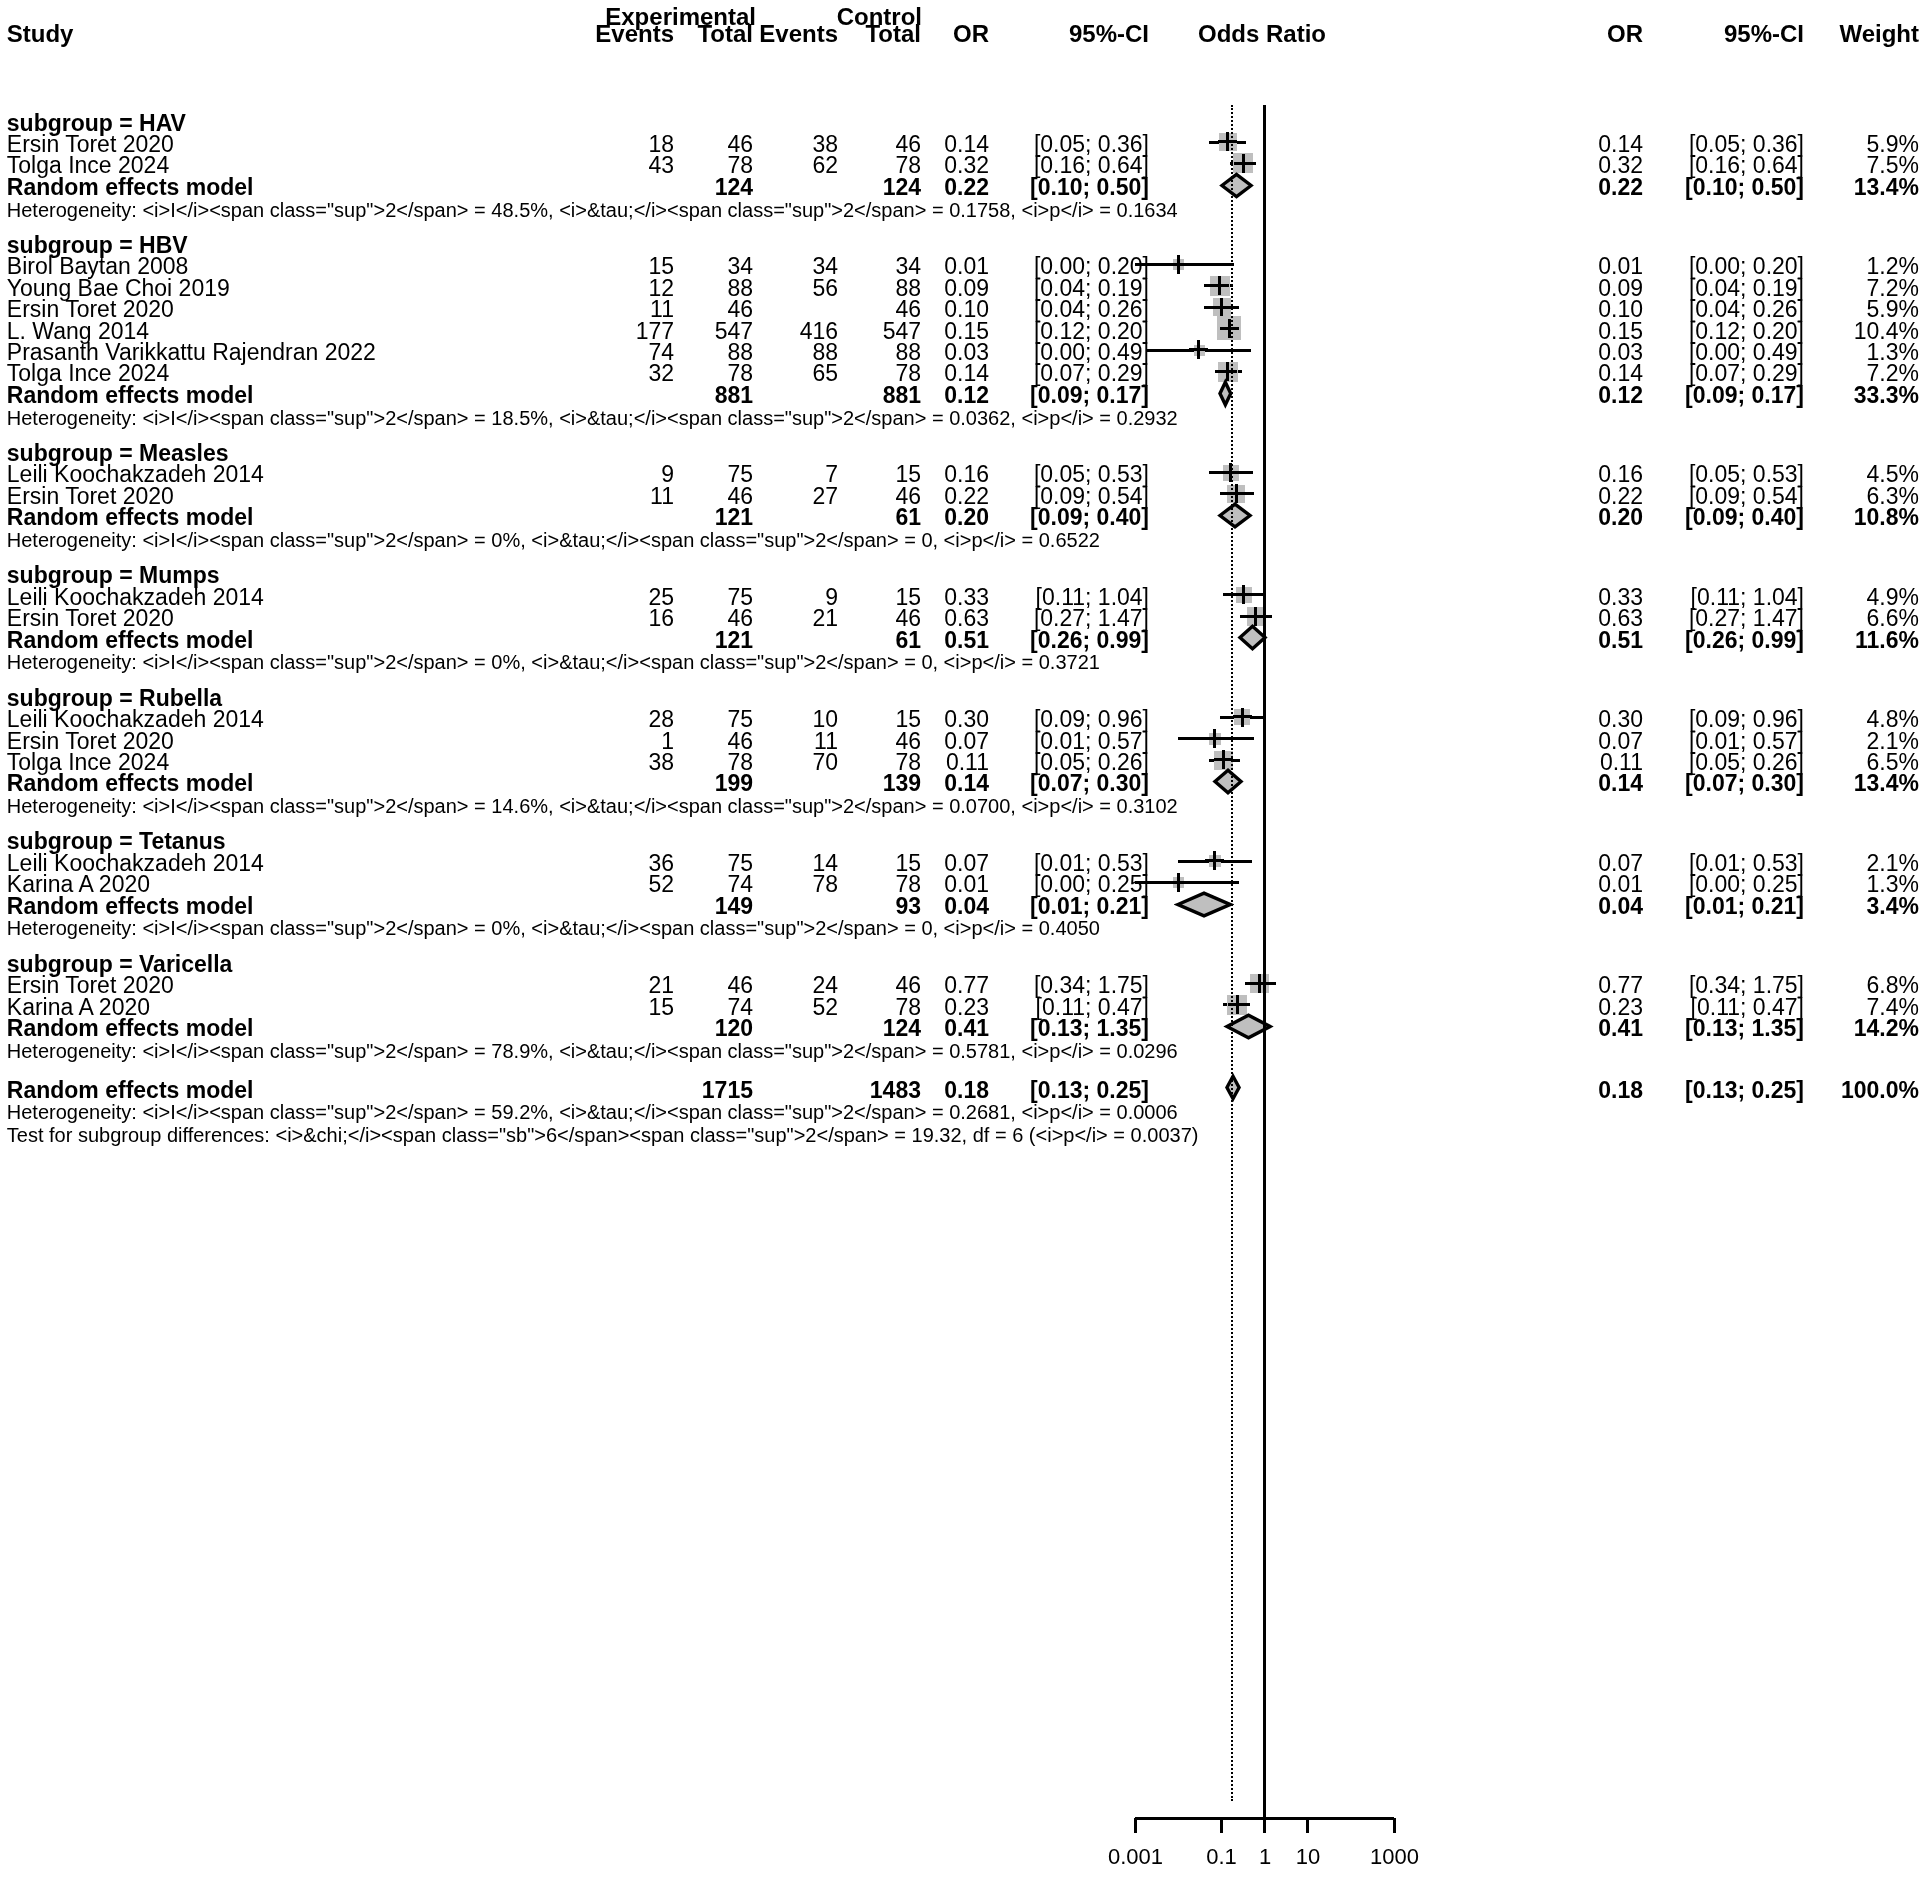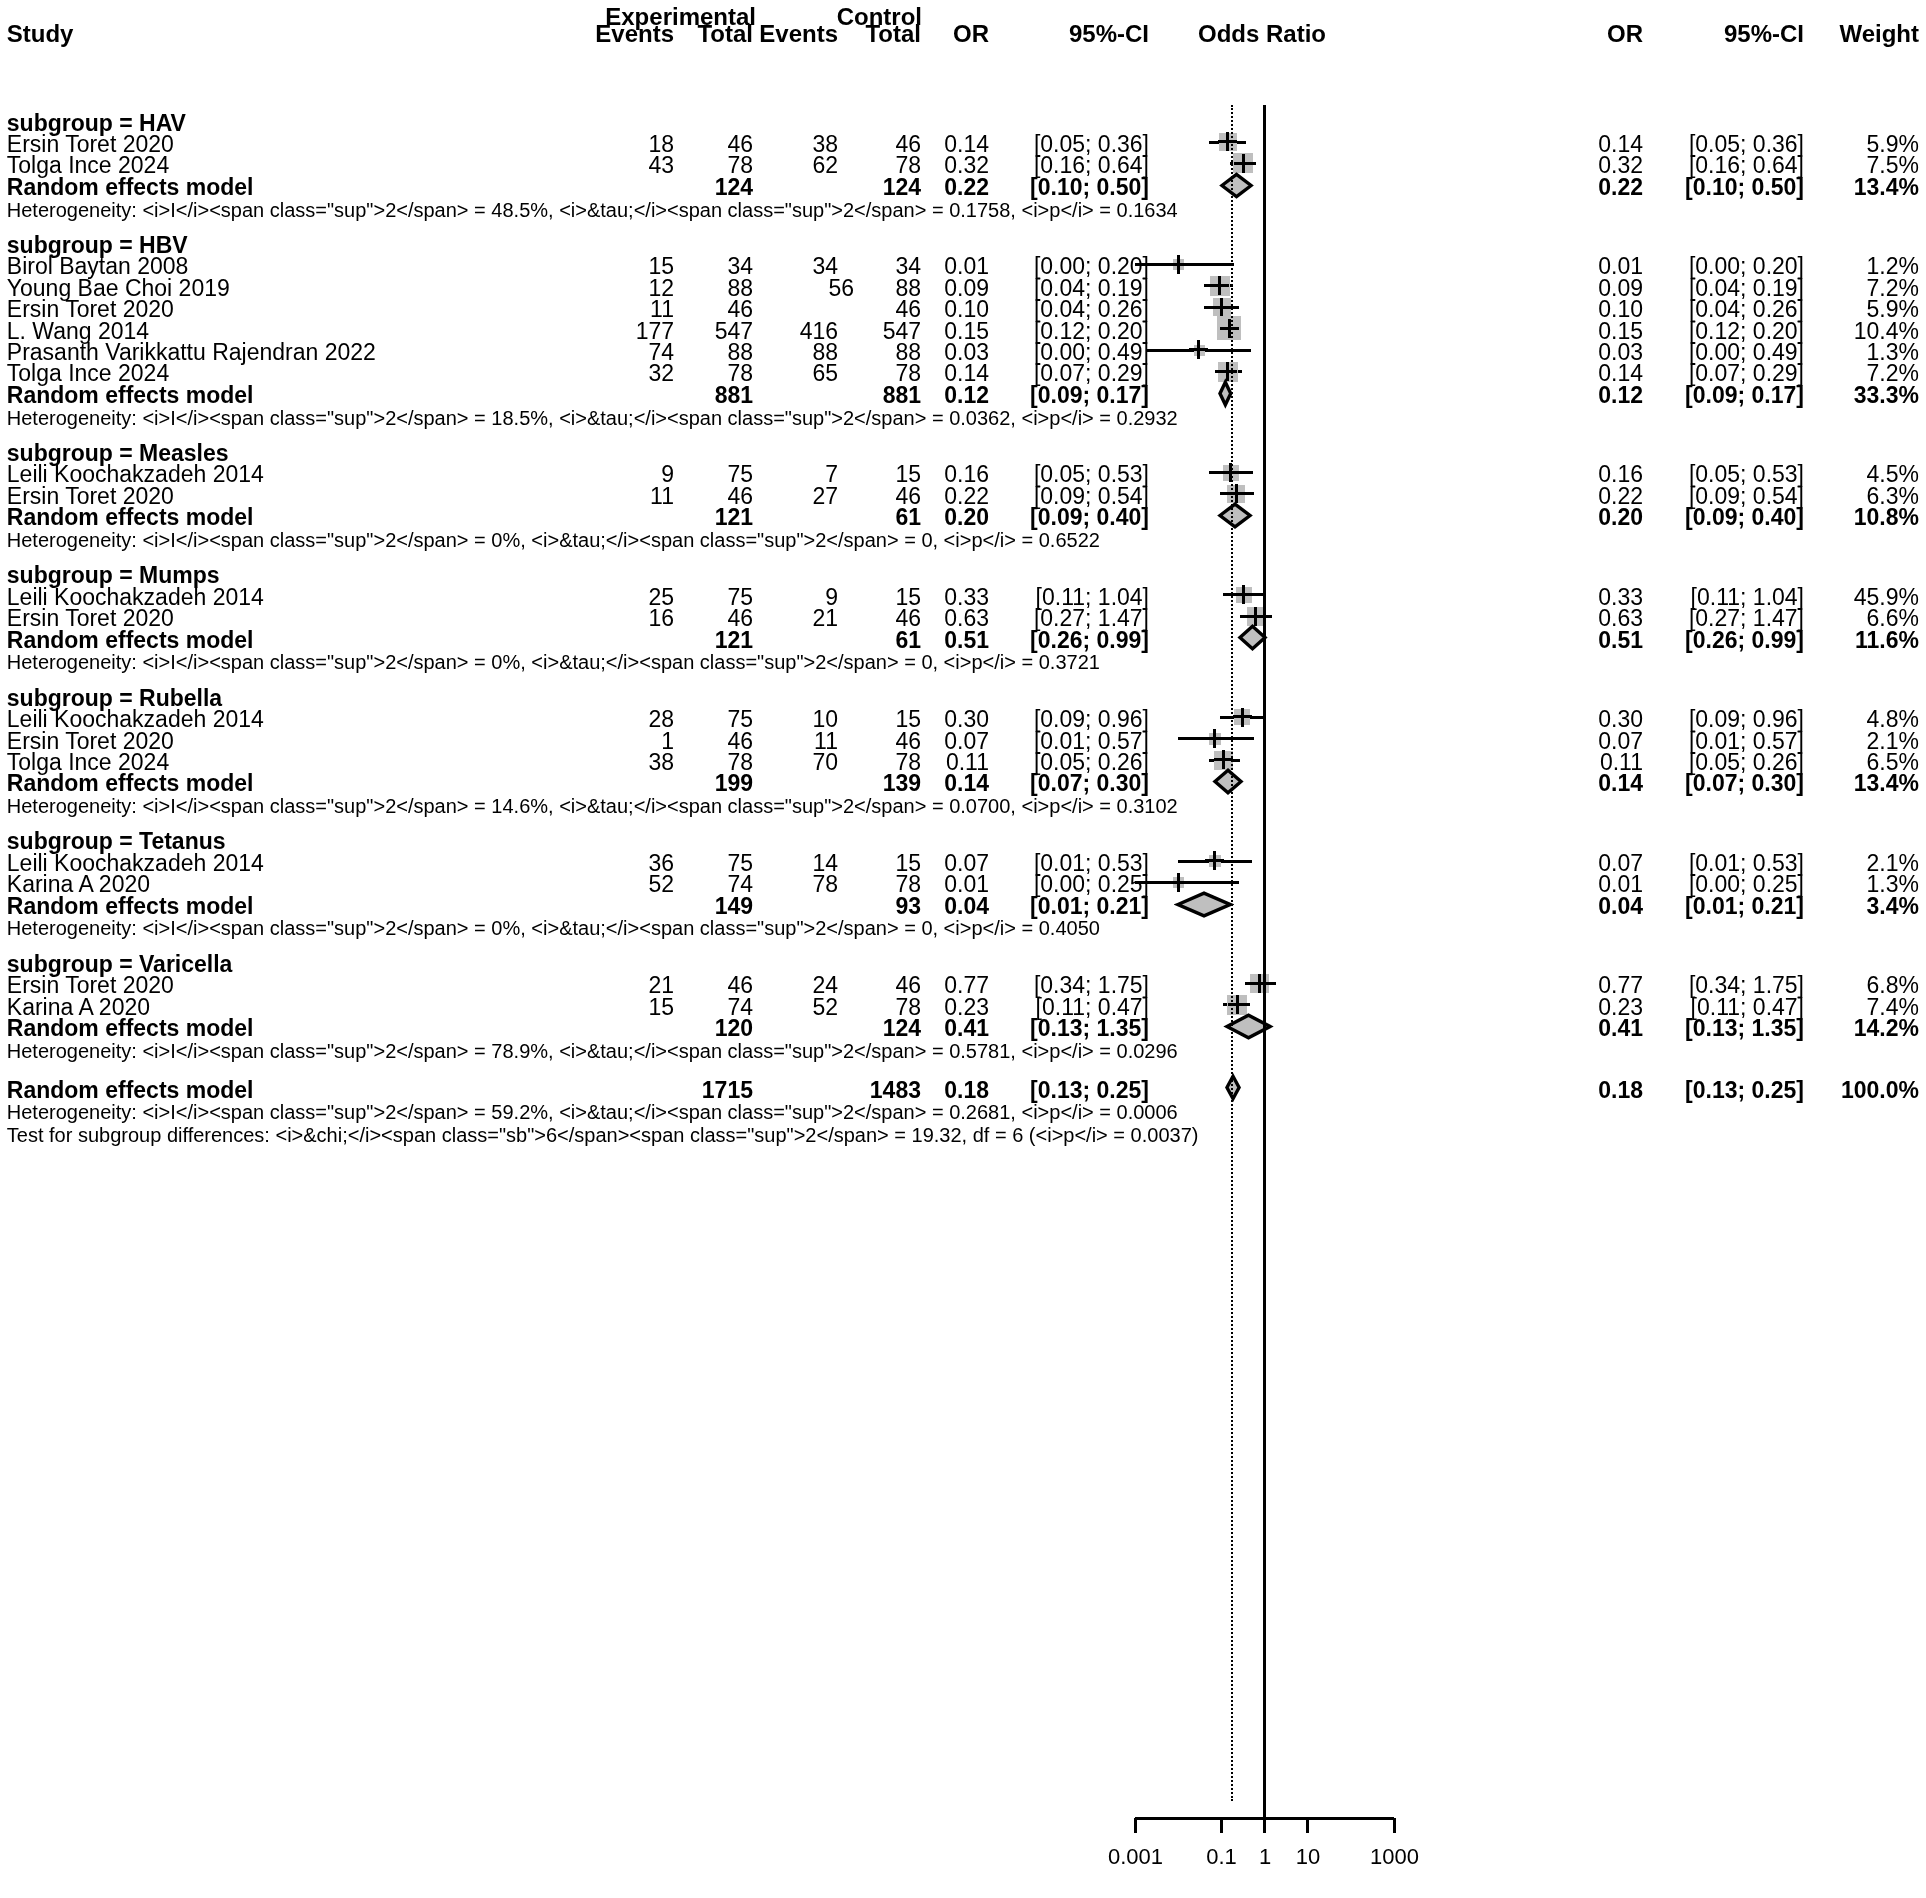--- a/index.html
+++ b/index.html
@@ -82,21 +82,21 @@
     <div class="txt row" style="top: 255px; left: 0px; width: 1643px; text-align: right;">0.01</div>
     <div class="txt row" style="top: 255px; left: 0px; width: 1804px; text-align: right;">[0.00; 0.20]</div>
     <div class="txt row" style="top: 255px; left: 0px; width: 1919px; text-align: right;">1.2%</div>
     <div style="position: absolute; background: rgb(0, 0, 0); left: 1135px; top: 263px; width: 99px; height: 2.8px;"></div>
     <div style="position: absolute; background: rgb(191, 191, 191); left: 1173px; top: 259px; width: 10.8px; height: 10.8px;"></div>
     <div style="position: absolute; background: rgb(0, 0, 0); left: 1169px; top: 263px; width: 19px; height: 3.4px;"></div>
     <div style="position: absolute; background: rgb(0, 0, 0); left: 1177px; top: 255px; width: 3.4px; height: 19px;"></div>
     <div class="txt row" style="top: 277px; left: 6.8px;">Young Bae Choi 2019</div>
     <div class="txt row" style="top: 277px; left: 0px; width: 674px; text-align: right;">12</div>
     <div class="txt row" style="top: 277px; left: 0px; width: 753px; text-align: right;">88</div>
-    <div class="txt row" style="top: 277px; left: 16px; width: 838px; text-align: right;">56</div>
+    <div class="txt row" style="top: 277px; left: 0px; width: 838px; text-align: right;">56</div>
     <div class="txt row" style="top: 277px; left: 0px; width: 921px; text-align: right;">88</div>
     <div class="txt row" style="top: 277px; left: 0px; width: 989px; text-align: right;">0.09</div>
     <div class="txt row" style="top: 277px; left: 0px; width: 1149px; text-align: right;">[0.04; 0.19]</div>
     <div class="txt row" style="top: 277px; left: 0px; width: 1643px; text-align: right;">0.09</div>
     <div class="txt row" style="top: 277px; left: 0px; width: 1804px; text-align: right;">[0.04; 0.19]</div>
     <div class="txt row" style="top: 277px; left: 0px; width: 1919px; text-align: right;">7.2%</div>
     <div style="position: absolute; background: rgb(0, 0, 0); left: 1204px; top: 284px; width: 29px; height: 2.8px;"></div>
     <div style="position: absolute; background: rgb(191, 191, 191); left: 1210px; top: 276px; width: 19.7px; height: 19.7px;"></div>
     <div style="position: absolute; background: rgb(0, 0, 0); left: 1210px; top: 284px; width: 19px; height: 3.4px;"></div>
     <div style="position: absolute; background: rgb(0, 0, 0); left: 1218px; top: 276px; width: 3.4px; height: 19px;"></div>
@@ -211,21 +211,21 @@
     <div class="txt sub" style="top: 564px; left: 6.8px;">subgroup = Mumps</div>
     <div class="txt row" style="top: 586px; left: 6.8px;">Leili Koochakzadeh 2014</div>
     <div class="txt row" style="top: 586px; left: 0px; width: 674px; text-align: right;">25</div>
     <div class="txt row" style="top: 586px; left: 0px; width: 753px; text-align: right;">75</div>
     <div class="txt row" style="top: 586px; left: 0px; width: 838px; text-align: right;">9</div>
     <div class="txt row" style="top: 586px; left: 0px; width: 921px; text-align: right;">15</div>
     <div class="txt row" style="top: 586px; left: 0px; width: 989px; text-align: right;">0.33</div>
     <div class="txt row" style="top: 586px; left: 0px; width: 1149px; text-align: right;">[0.11; 1.04]</div>
     <div class="txt row" style="top: 586px; left: 0px; width: 1643px; text-align: right;">0.33</div>
     <div class="txt row" style="top: 586px; left: 0px; width: 1804px; text-align: right;">[0.11; 1.04]</div>
-    <div class="txt row" style="top: 586px; left: 0px; width: 1919px; text-align: right;">45.9%</div>
+    <div class="txt row" style="top: 586px; left: 0px; width: 1919px; text-align: right;">4.9%</div>
     <div style="position: absolute; background: rgb(0, 0, 0); left: 1223px; top: 593px; width: 42px; height: 2.8px;"></div>
     <div style="position: absolute; background: rgb(191, 191, 191); left: 1236px; top: 587px; width: 16.3px; height: 16.3px;"></div>
     <div style="position: absolute; background: rgb(0, 0, 0); left: 1234px; top: 593px; width: 19px; height: 3.4px;"></div>
     <div style="position: absolute; background: rgb(0, 0, 0); left: 1242px; top: 585px; width: 3.4px; height: 19px;"></div>
     <div class="txt row" style="top: 607px; left: 6.8px;">Ersin Toret 2020</div>
     <div class="txt row" style="top: 607px; left: 0px; width: 674px; text-align: right;">16</div>
     <div class="txt row" style="top: 607px; left: 0px; width: 753px; text-align: right;">46</div>
     <div class="txt row" style="top: 607px; left: 0px; width: 838px; text-align: right;">21</div>
     <div class="txt row" style="top: 607px; left: 0px; width: 921px; text-align: right;">46</div>
     <div class="txt row" style="top: 607px; left: 0px; width: 989px; text-align: right;">0.63</div>

